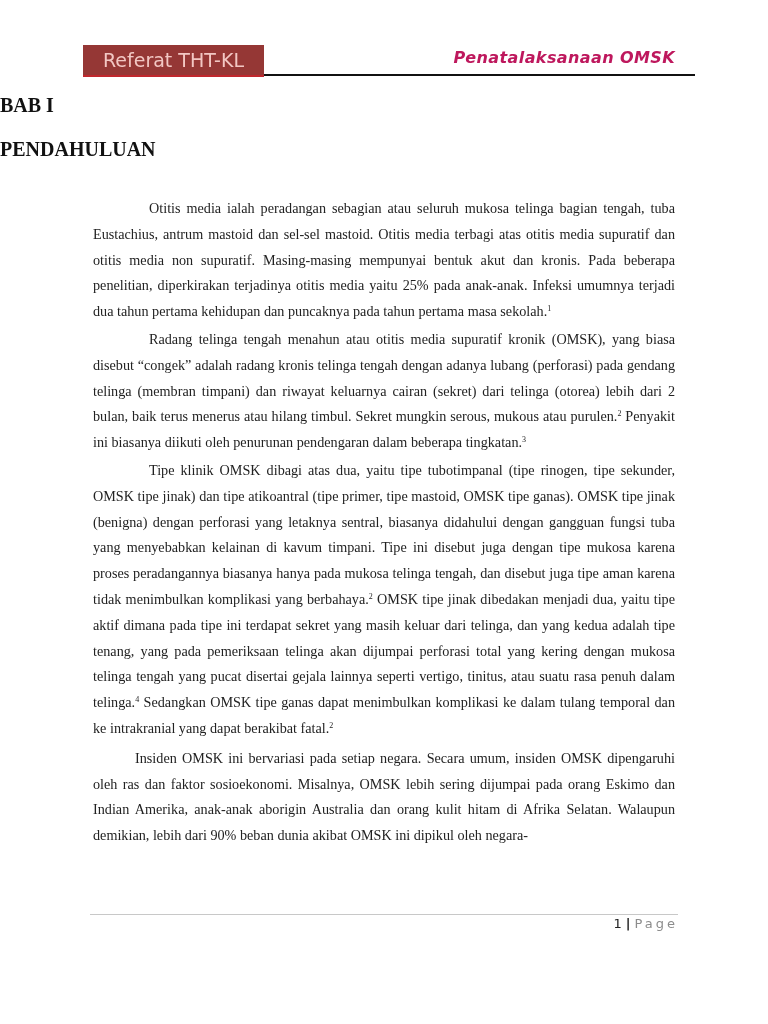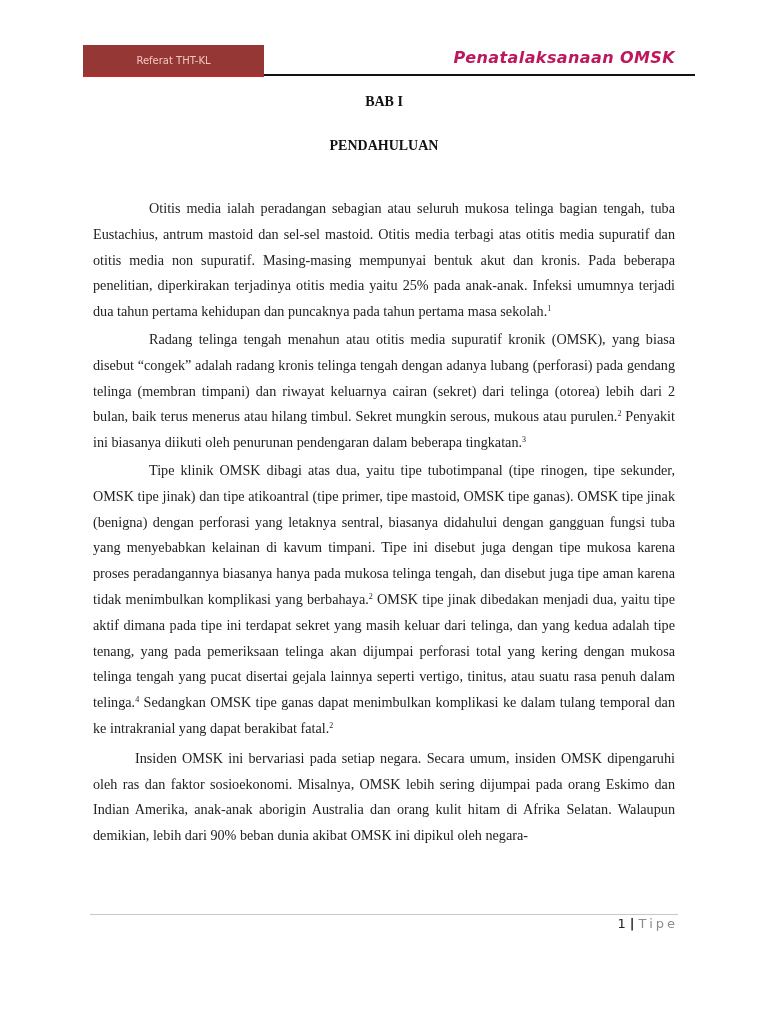--- a/index.html
+++ b/index.html
@@ -4,34 +4,34 @@
 <style>
   html, body { margin: 0; padding: 0; background: #ffffff; }
   body { width: 768px; height: 1024px; position: relative; overflow: hidden; }
 
   .header-box {
     position: absolute; left: 83px; top: 45px; width: 181px; height: 30px;
     background: #953735; border-bottom: 2px solid #c0272d;
     display: flex; align-items: center; justify-content: center;
   }
   .header-box span {
-    font-family: "DejaVu Sans", sans-serif; font-size: 10px; color: #f2c7c3;
+    font-family: "DejaVu Sans", sans-serif; font-size: 19px; color: #f2c7c3;
   }
   .header-line {
     position: absolute; left: 264px; top: 74px; width: 431px; height: 2px; background: #111;
   }
   .header-title {
     position: absolute; right: 93px; top: 48px;
     font-family: "DejaVu Sans", sans-serif; font-weight: bold; font-style: italic;
     font-size: 16px; color: #be185d; letter-spacing: 0.4px;
   }
 
   .chapter {
-    position: absolute; left: 0; width: 768px; text-align: center;
-    font-family: "Liberation Serif", serif; font-weight: bold; font-size: 14px; color: #111;
+    position: absolute; left: 0; width: 768px; text-align: left;
+    font-family: "Liberation Serif", serif; font-weight: bold; font-size: 20px; color: #111;
   }
   .chapter.num { top: 94px; }
   .chapter.title { top: 138px; }
 
   .body-text {
     position: absolute; left: 91px; top: 194px; width: 586px;
     font-family: "Liberation Serif", serif; font-size: 14.2px; color: #222;
     line-height: 25.8px; text-align: justify;
   }
   .body-text p { margin: 2px; text-indent: 56px; }
@@ -65,14 +65,14 @@
 
 <div class="body-text">
   <p><span>Otitis media ialah peradangan sebagian atau seluruh mukosa telinga bagian tengah, tuba Eustachius, antrum mastoid dan sel-sel mastoid. Otitis media terbagi atas otitis media supuratif dan otitis media non supuratif. Masing-masing mempunyai bentuk akut dan kronis. Pada beberapa penelitian, diperkirakan terjadinya otitis media yaitu 25% pada anak-anak. Infeksi umumnya terjadi dua tahun pertama kehidupan dan puncaknya pada tahun pertama masa sekolah.</span><sup>1</sup></p>
   <p><span>Radang telinga tengah menahun atau otitis media supuratif kronik (OMSK), yang biasa disebut “congek” adalah radang kronis telinga tengah dengan adanya lubang (perforasi) pada gendang telinga (membran timpani) dan riwayat keluarnya cairan (sekret) dari telinga (otorea) lebih dari 2 bulan, baik terus menerus atau hilang timbul. Sekret mungkin serous, mukous atau purulen.</span><sup>2</sup><span> Penyakit ini biasanya diikuti oleh  penurunan pendengaran dalam beberapa tingkatan.</span><sup>3</sup></p>
   <p><span>Tipe klinik OMSK dibagi atas dua, yaitu tipe tubotimpanal (tipe rinogen, tipe sekunder, OMSK tipe jinak) dan tipe atikoantral (tipe primer, tipe mastoid, OMSK tipe ganas). OMSK tipe jinak (benigna) dengan perforasi yang letaknya sentral, biasanya didahului dengan gangguan fungsi tuba yang menyebabkan kelainan di kavum timpani. Tipe ini disebut juga dengan tipe mukosa karena proses peradangannya biasanya hanya pada mukosa telinga tengah, dan disebut juga tipe aman karena tidak menimbulkan komplikasi yang berbahaya.</span><sup>2</sup><span> OMSK tipe jinak dibedakan menjadi dua, yaitu tipe aktif dimana pada tipe ini terdapat sekret yang masih keluar dari telinga, dan yang kedua adalah tipe tenang, yang pada pemeriksaan telinga akan dijumpai perforasi total yang kering dengan mukosa telinga tengah yang pucat disertai gejala lainnya seperti vertigo, tinitus, atau suatu rasa penuh dalam telinga.</span><sup>4</sup><span> Sedangkan OMSK tipe ganas dapat menimbulkan komplikasi ke dalam tulang temporal dan ke intrakranial yang dapat berakibat fatal.</span><sup>2</sup></p>
   <p class="p4"><span>Insiden OMSK ini bervariasi pada setiap negara. Secara umum, insiden OMSK dipengaruhi oleh ras dan faktor sosioekonomi. Misalnya, OMSK lebih sering dijumpai pada orang Eskimo dan Indian Amerika, anak-anak aborigin Australia dan orang kulit hitam di Afrika Selatan. Walaupun demikian, lebih dari 90% beban dunia akibat OMSK ini dipikul oleh negara-</span></p>
 </div>
 
 <div class="footer-line"></div>
 <div class="footer">
-  <span class="num">1</span><span class="sep">|</span><span class="word">Tipe</span>
+  <span class="num">1</span><span class="sep">|</span><span class="word">Page</span>
 </div>
 
 </body></html>

